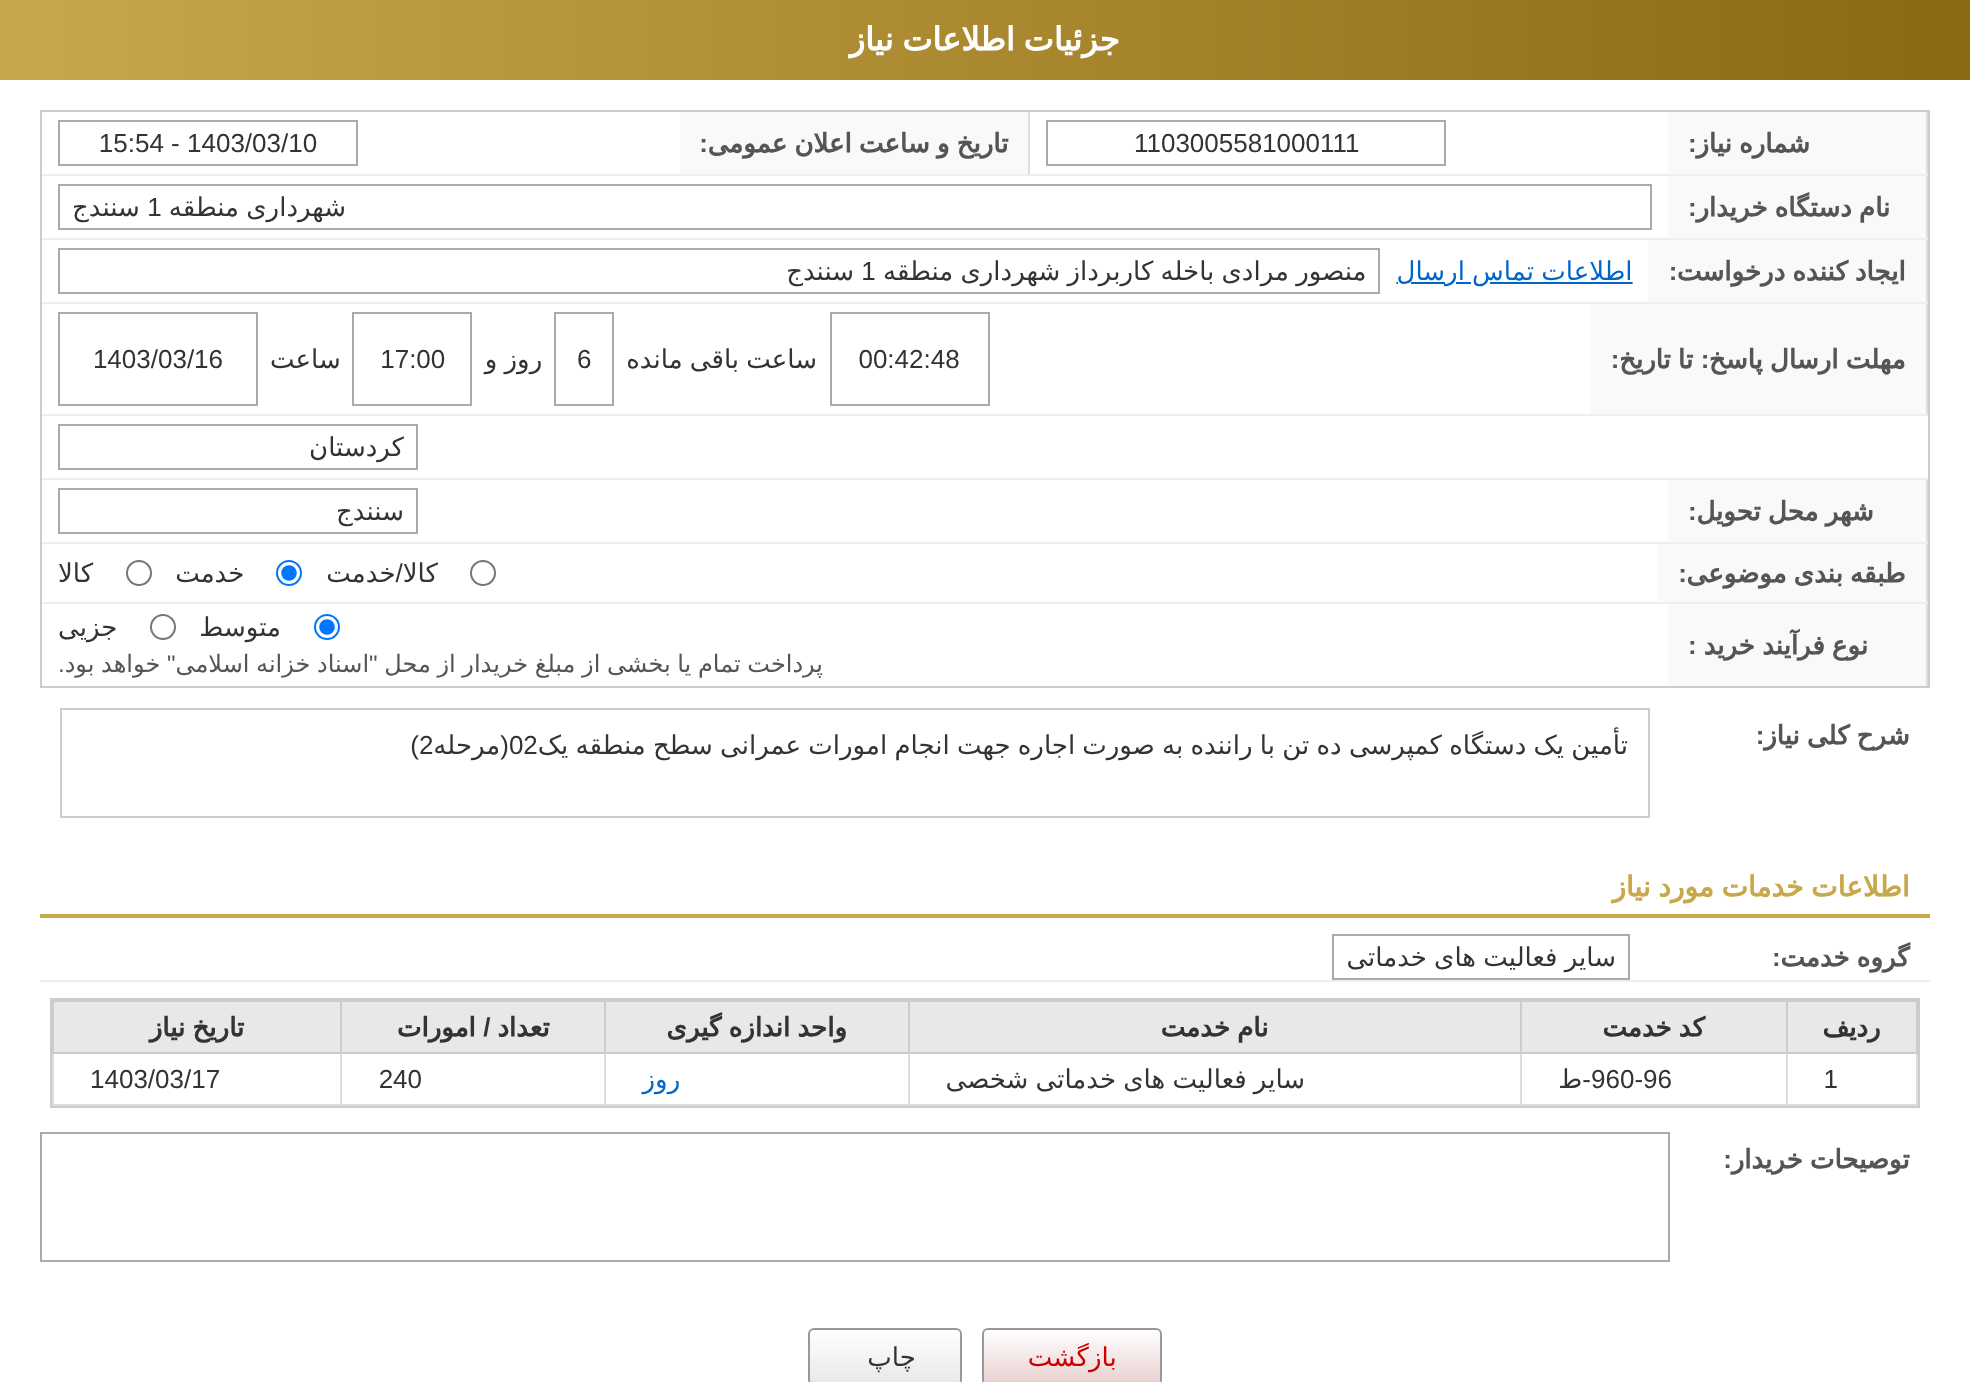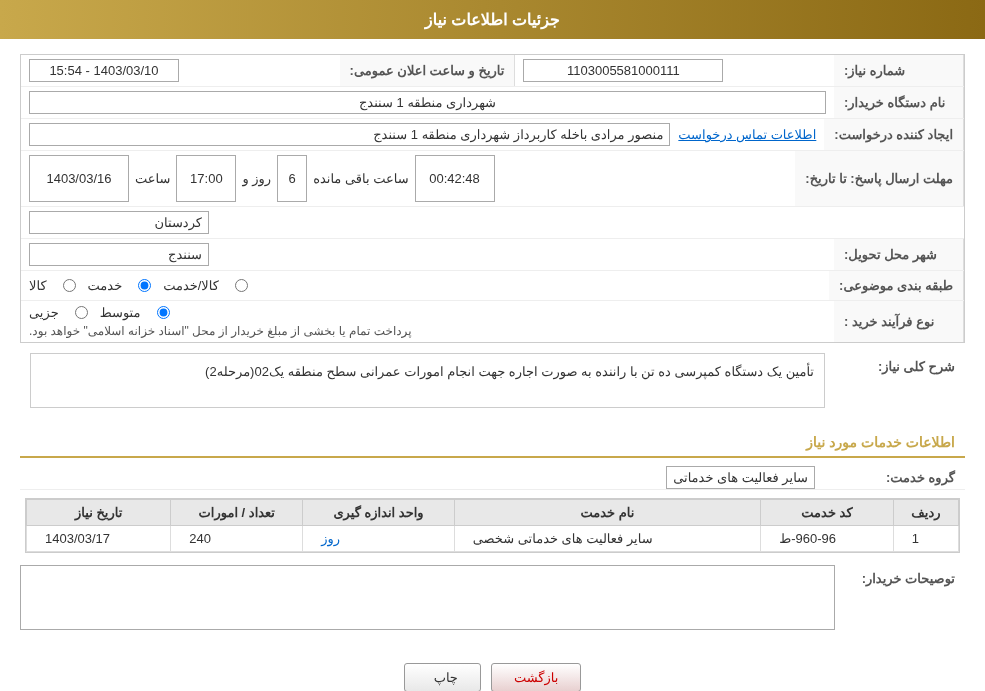--- a/index.html
+++ b/index.html
@@ -194,28 +194,28 @@
         </div>
         <div class="label-cell" style="min-width:160px;">تاریخ و ساعت اعلان عمومی:</div>
         <div class="value-cell" style="min-width:170px;">
           <span class="input-box" style="min-width:150px; text-align:center;">1403/03/10 - 15:54</span>
         </div>
       </div>
 
       <div class="info-row">
         <div class="label-cell">نام دستگاه خریدار:</div>
         <div class="value-cell">
-          <span class="input-box input-full" style="text-align:center;">شهرداری منطقه 1 سنندج</span>
+          <span class="input-box input-full" style="text-align:left;">شهرداری منطقه 1 سنندج</span>
         </div>
       </div>
 
       <div class="info-row">
         <div class="label-cell">ایجاد کننده درخواست:</div>
         <div class="value-cell" style="gap:8px;">
-          <span class="link-blue">اطلاعات تماس درخواست</span>
+          <span class="link-blue">اطلاعات تماس ارسال</span>
           <span class="input-box" style="flex:1; text-align:right;">منصور مرادی باخله کاربرداز شهرداری منطقه 1 سنندج</span>
         </div>
       </div>
 
       <div class="info-row" style="flex-wrap:wrap;">
         <div class="label-cell">مهلت ارسال پاسخ: تا تاریخ:</div>
         <div class="value-cell" style="gap:6px; flex-wrap:nowrap;">
           <span class="small-input" style="min-width:80px;">00:42:48</span>
           <span>ساعت باقی مانده</span>
           <span class="small-input" style="min-width:30px;">6</span>

